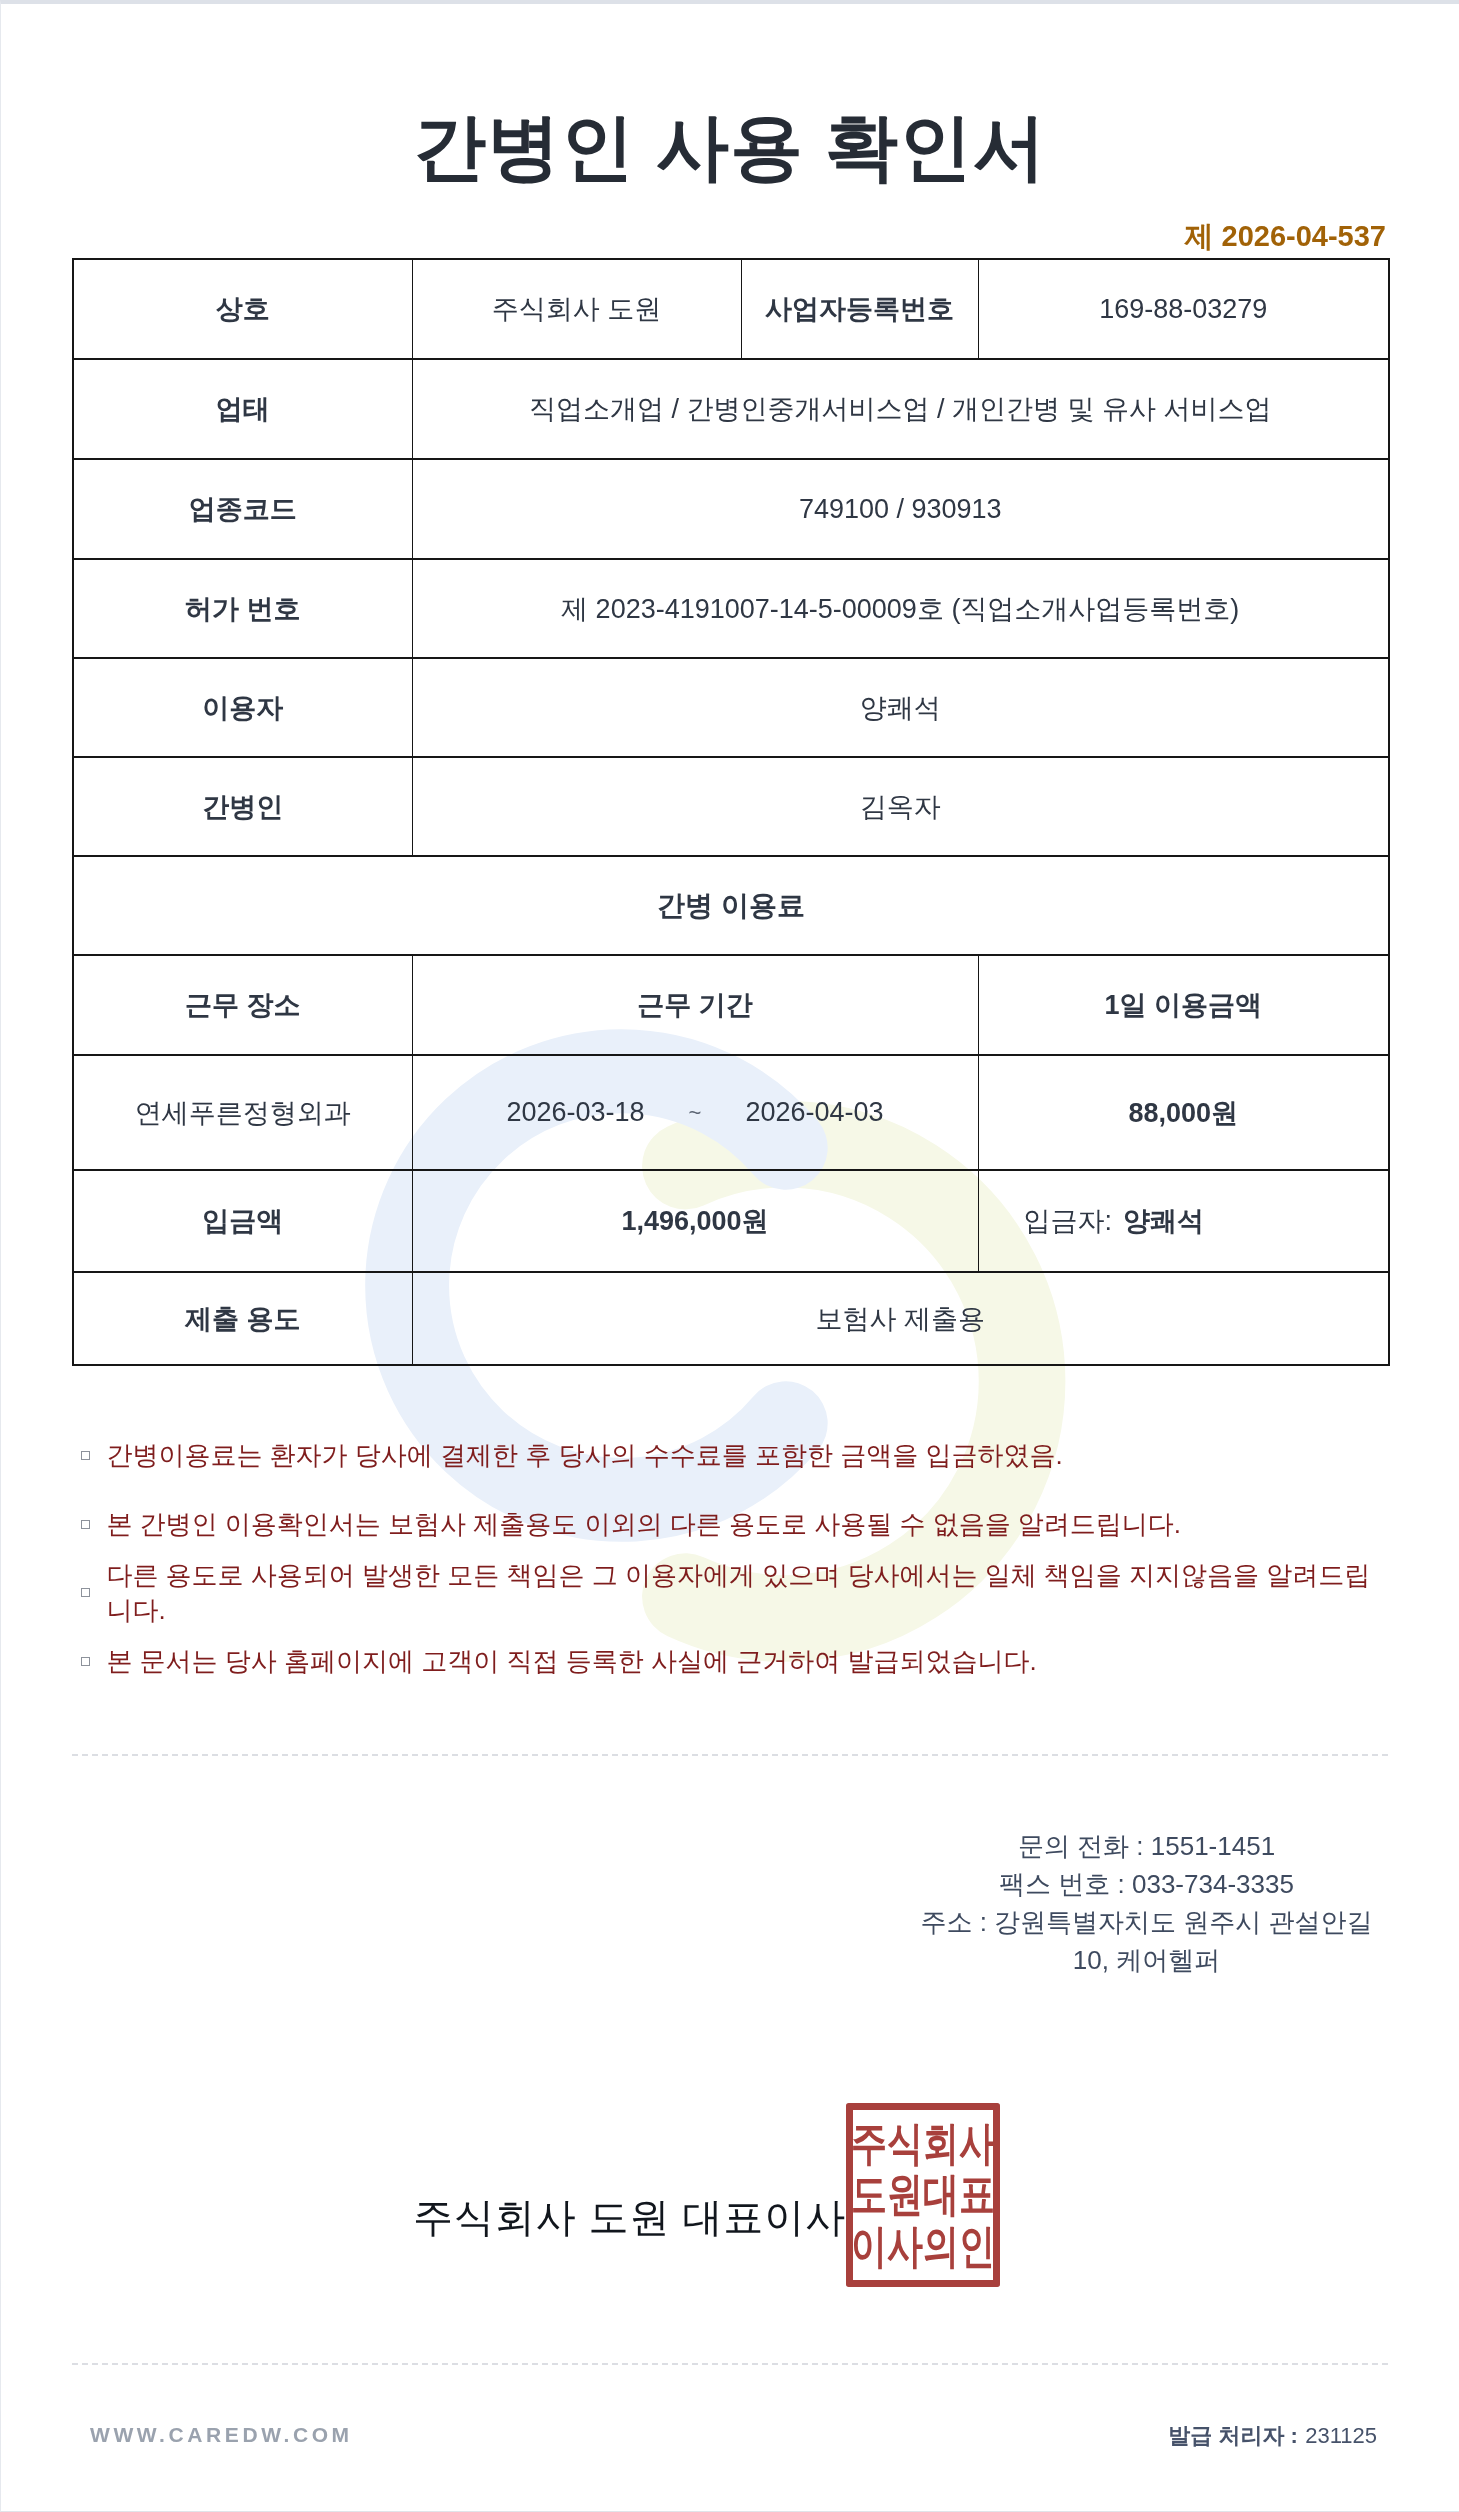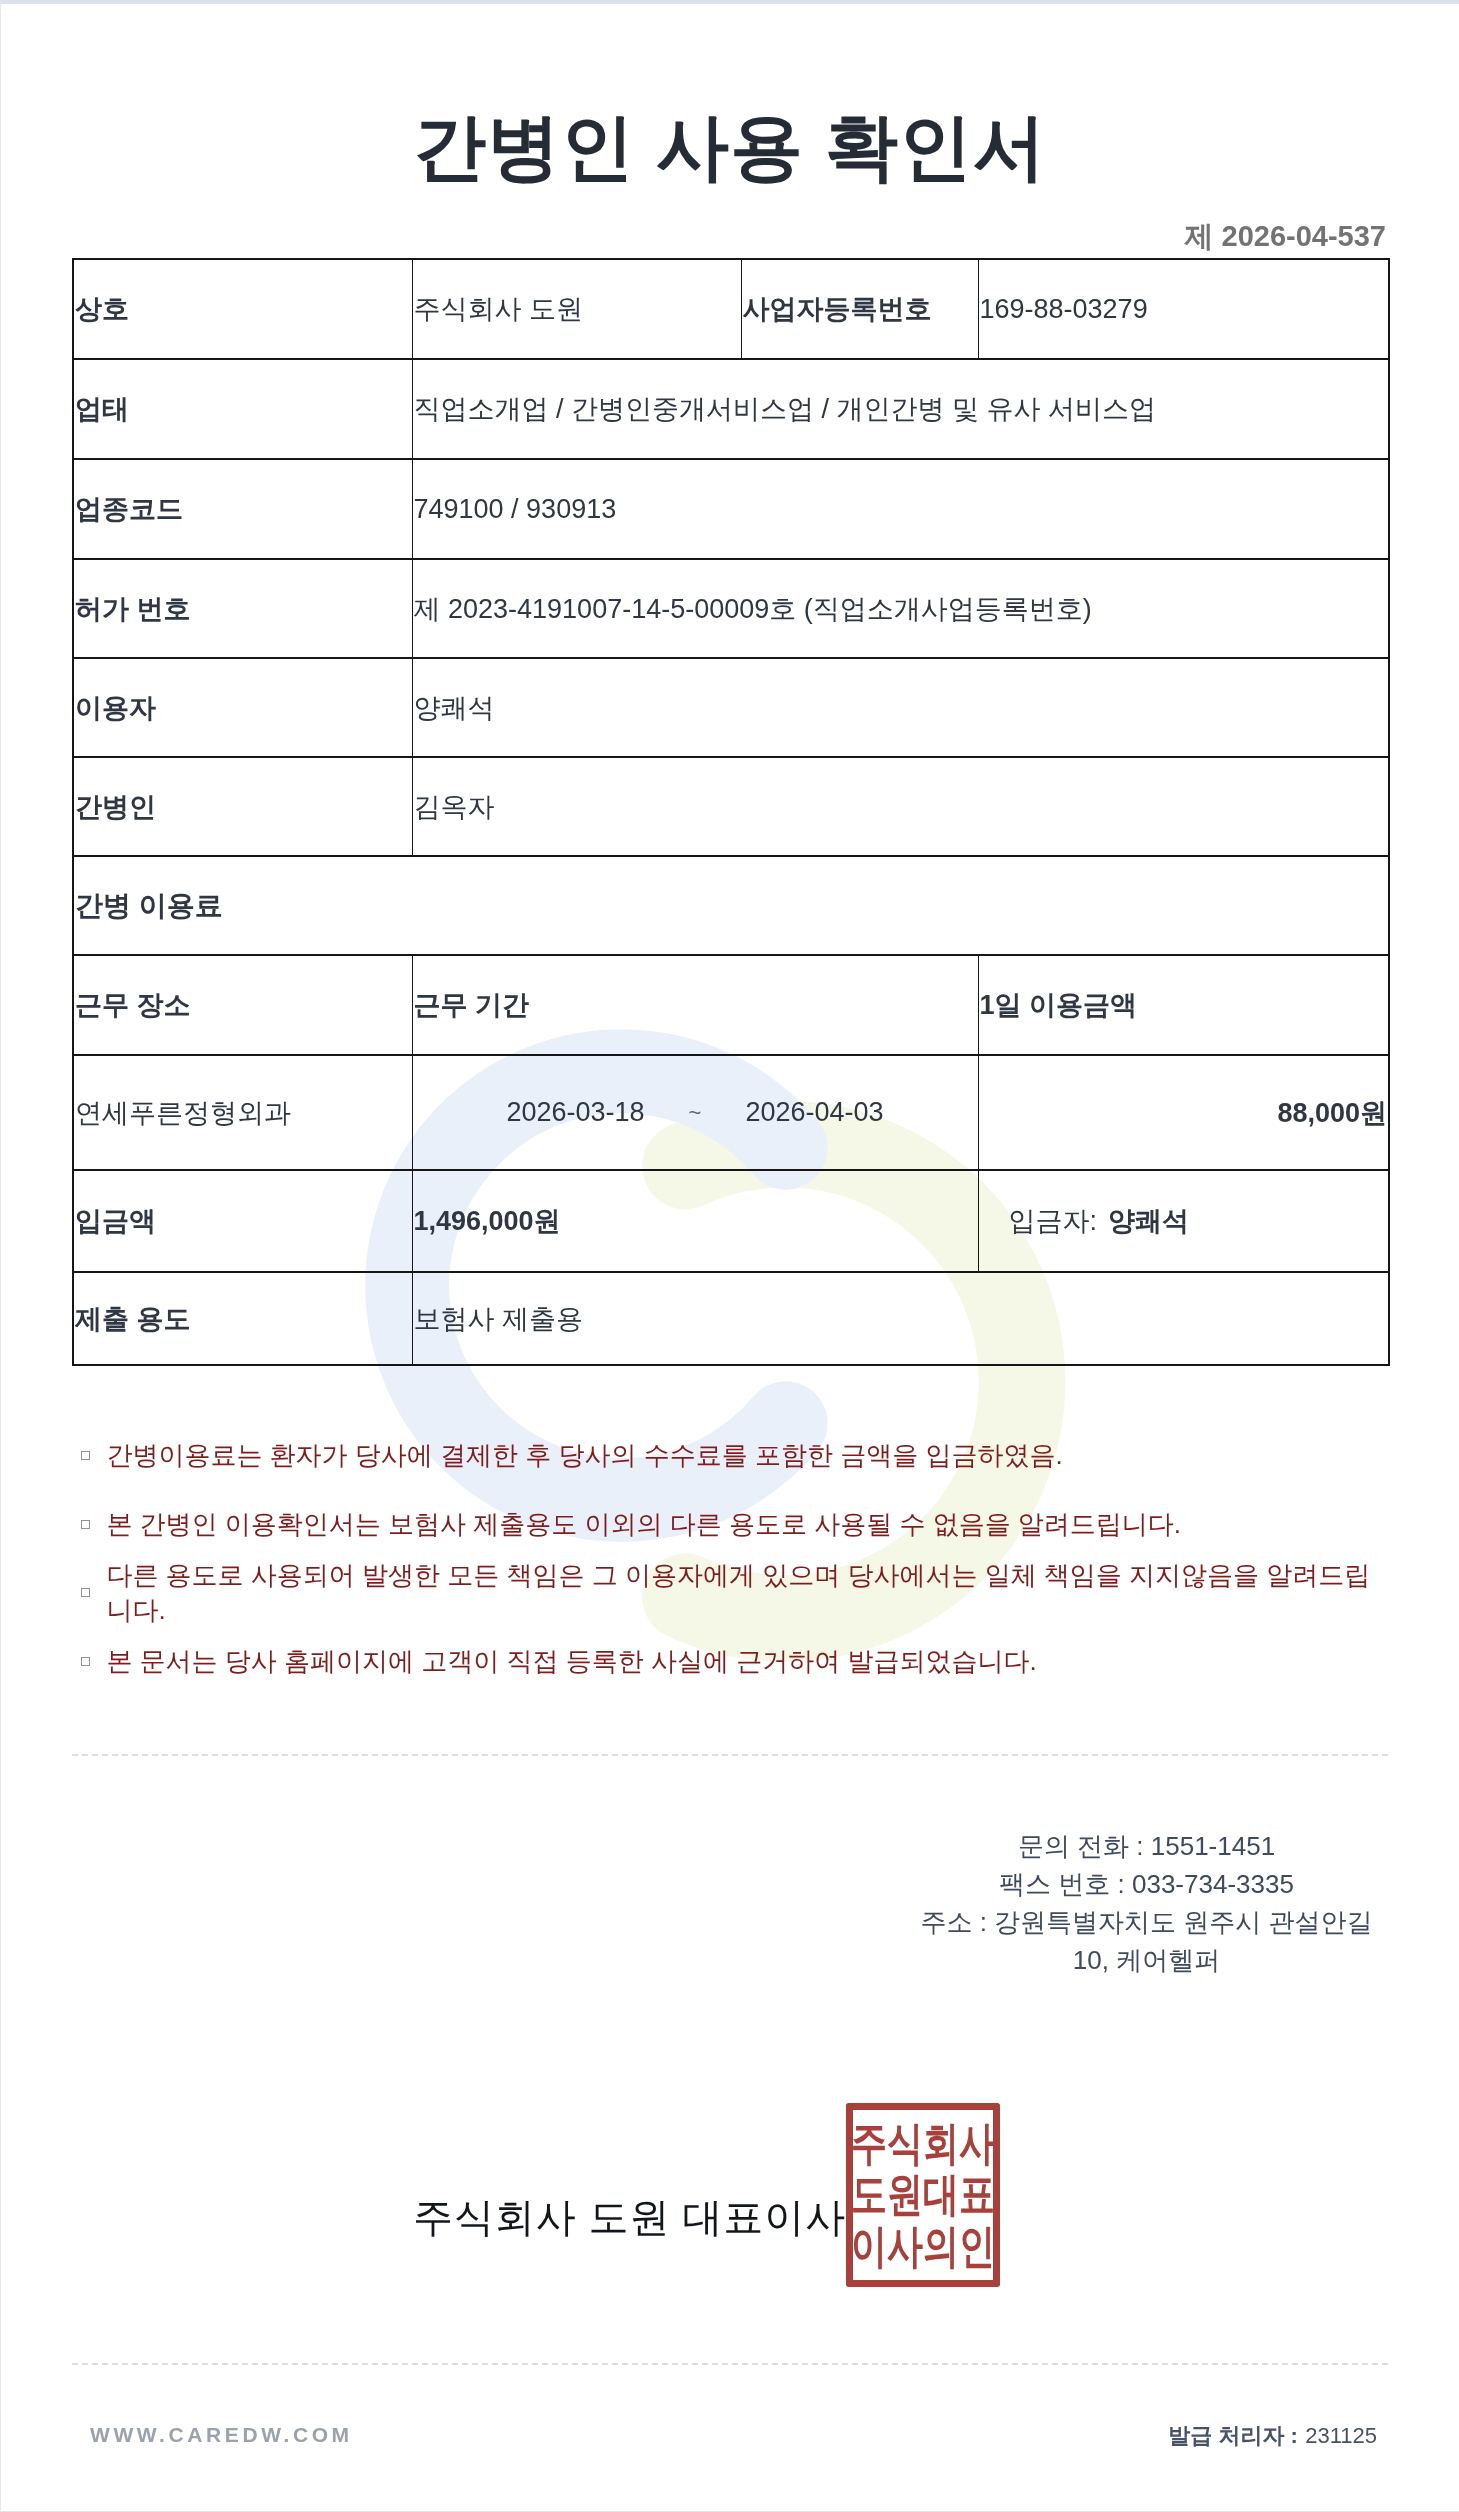--- a/index.html
+++ b/index.html
@@ -21,38 +21,38 @@
     position:absolute;z-index:1;
     top:99px;left:0;width:100%;
     text-align:center;
     font-size:73px;line-height:88px;
     font-weight:700;color:#262c35;
     margin:0;letter-spacing:0.9px;
   }
   .docnum{
     position:absolute;z-index:1;
     top:213px;right:73px;
-    font-size:29px;font-weight:700;color:#737373;
+    font-size:29px;font-weight:700;color:#a16207;
   }
 
   table.doc{
     position:absolute;z-index:1;
     left:71px;top:254px;
     width:1317px;
     border-collapse:collapse;
     table-layout:fixed;
     background:transparent;
     font-size:27px;color:#2f3744;
     border:2.7px solid #161616;
   }
   table.doc td{
     border:1.8px solid #161616;
     border-top-width:2.7px;border-bottom-width:2.7px;
-    vertical-align:middle;
-    padding:1px;overflow:hidden;
+    text-align:center;vertical-align:middle;
+    padding:16px;overflow:hidden;
   }
   td.lbl{font-weight:700;}
   td.left{text-align:left;padding-left:31px;}
   td.right{text-align:right;padding-right:27px;font-weight:700;}
   td.big{font-weight:700;font-size:28px;}
   td.bold{font-weight:700;}
   .period{display:flex;justify-content:center;align-items:center;gap:44px;}
   .tilde{font-size:22px;color:#5a6372;}
   .depositor-cell{display:flex;align-items:center;gap:11px;padding-left:29px;}
   .depositor-name{font-weight:700;}

